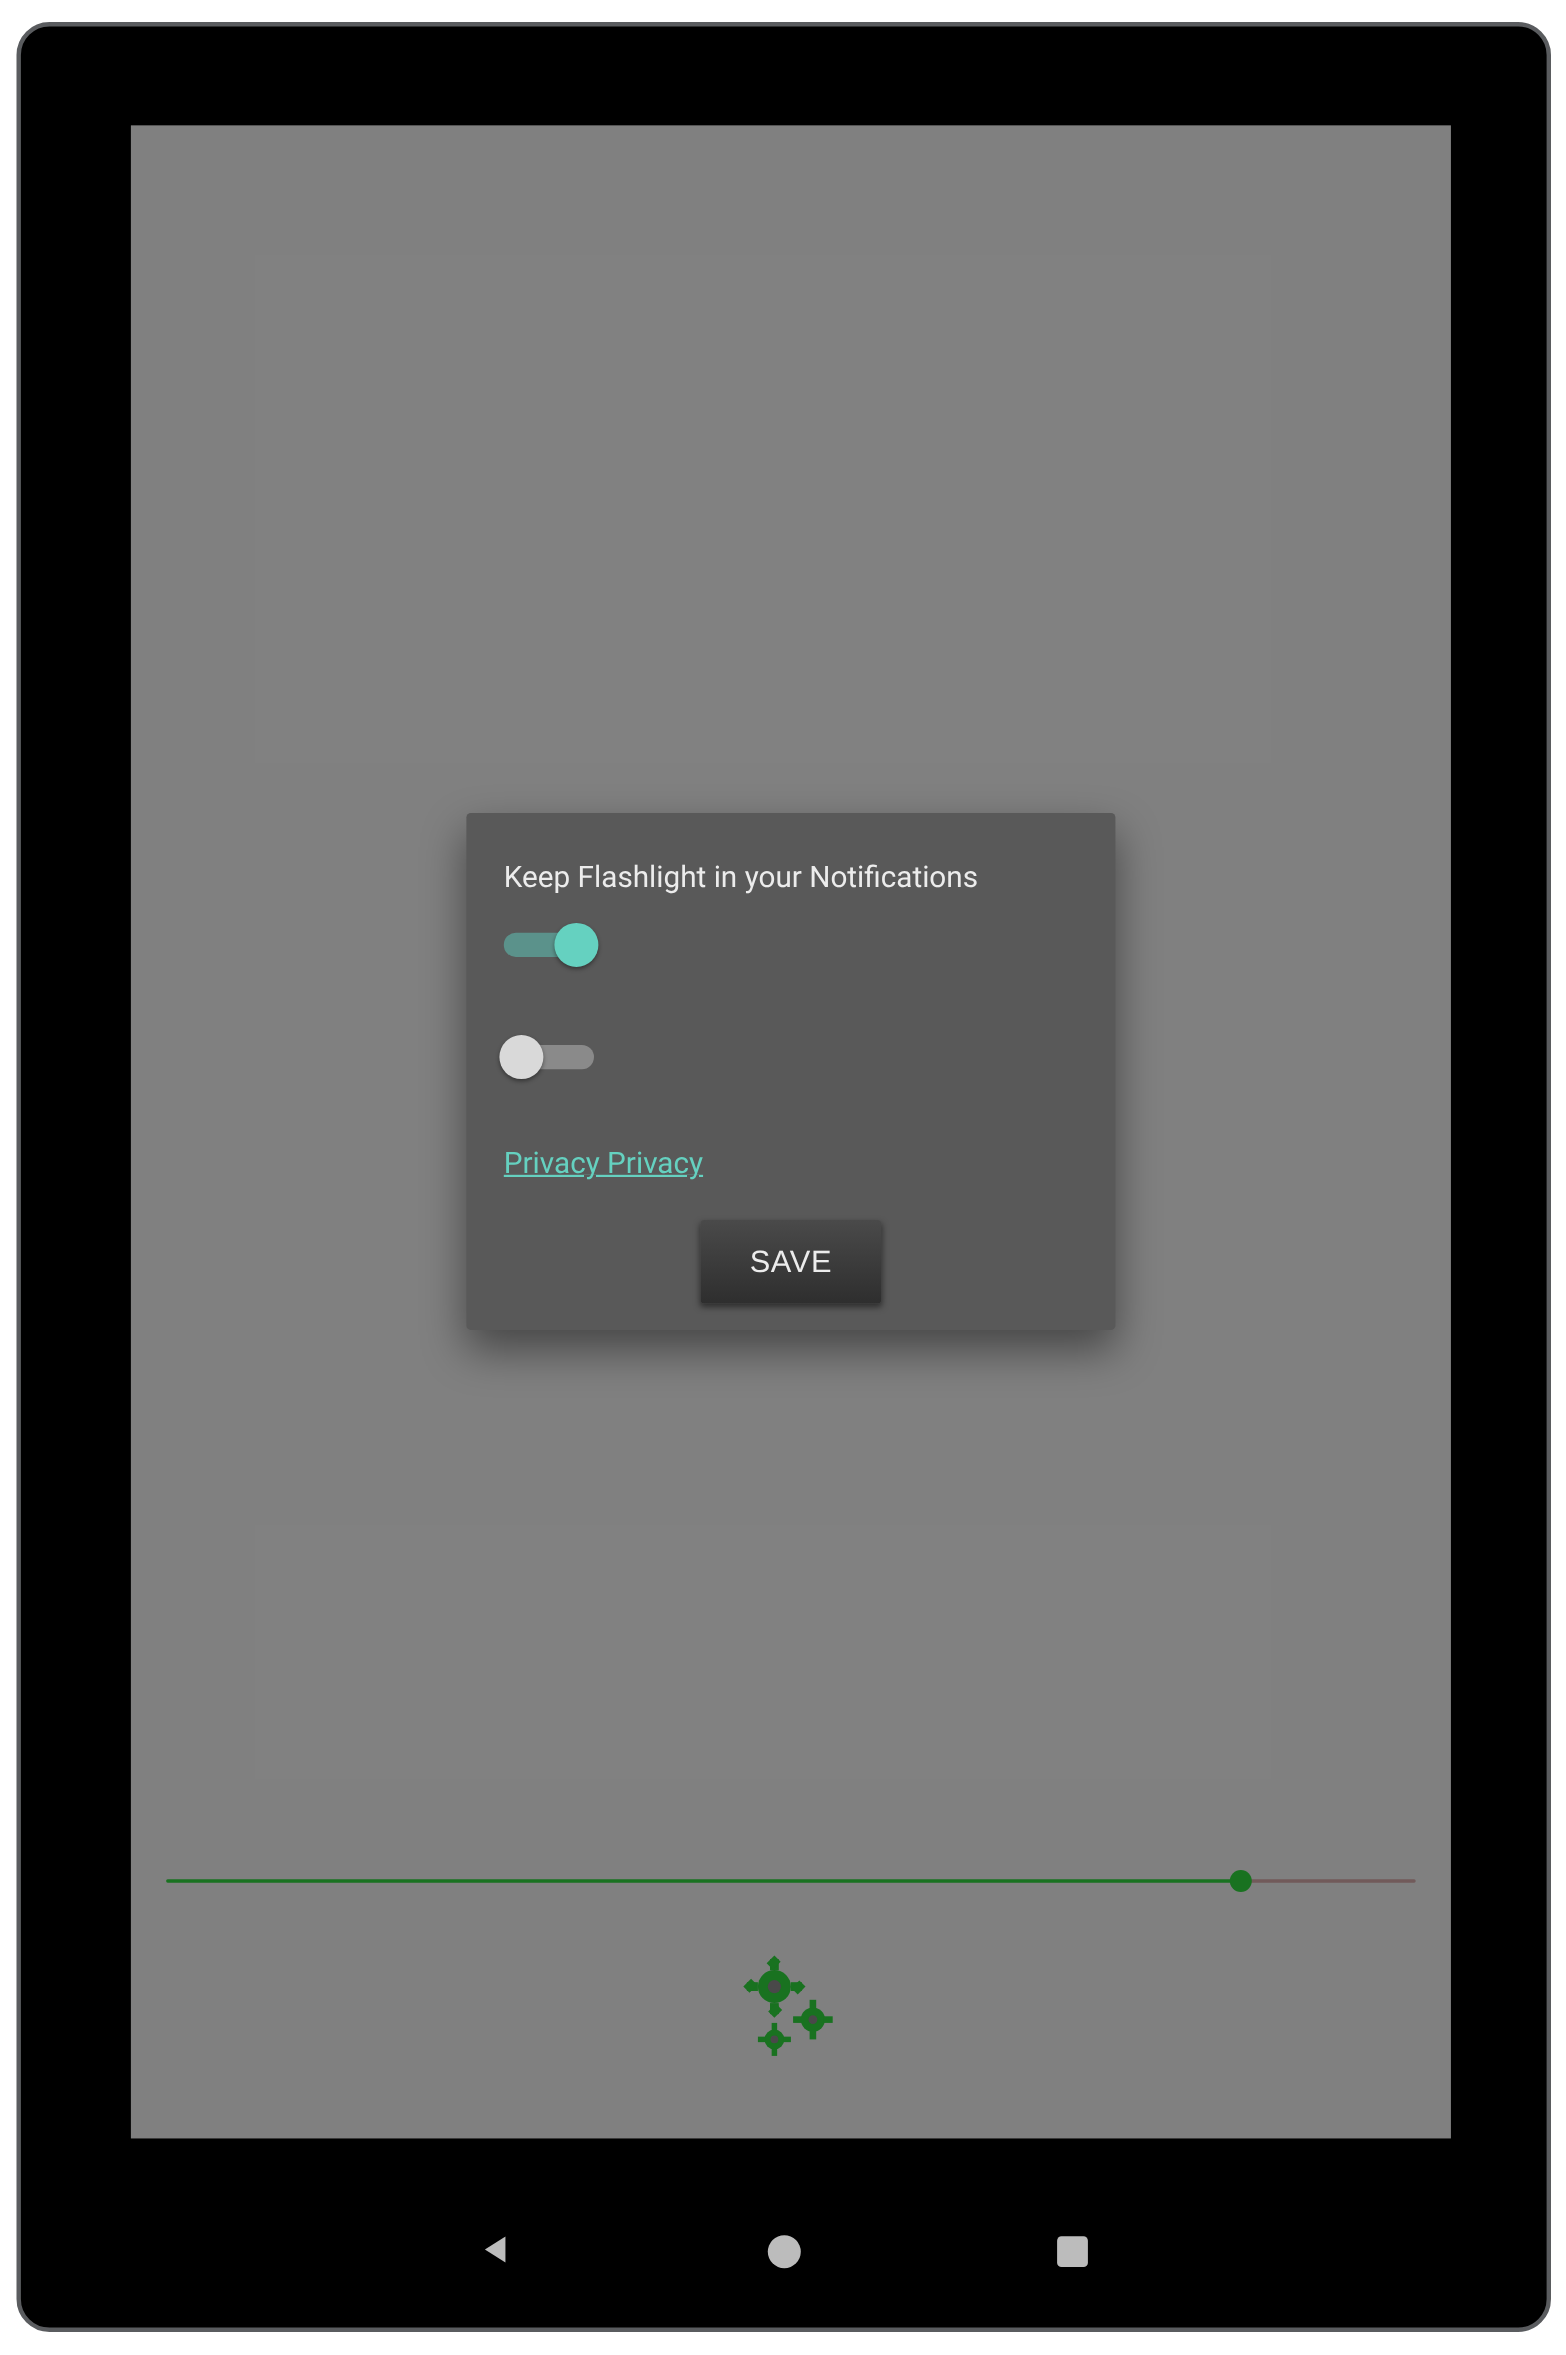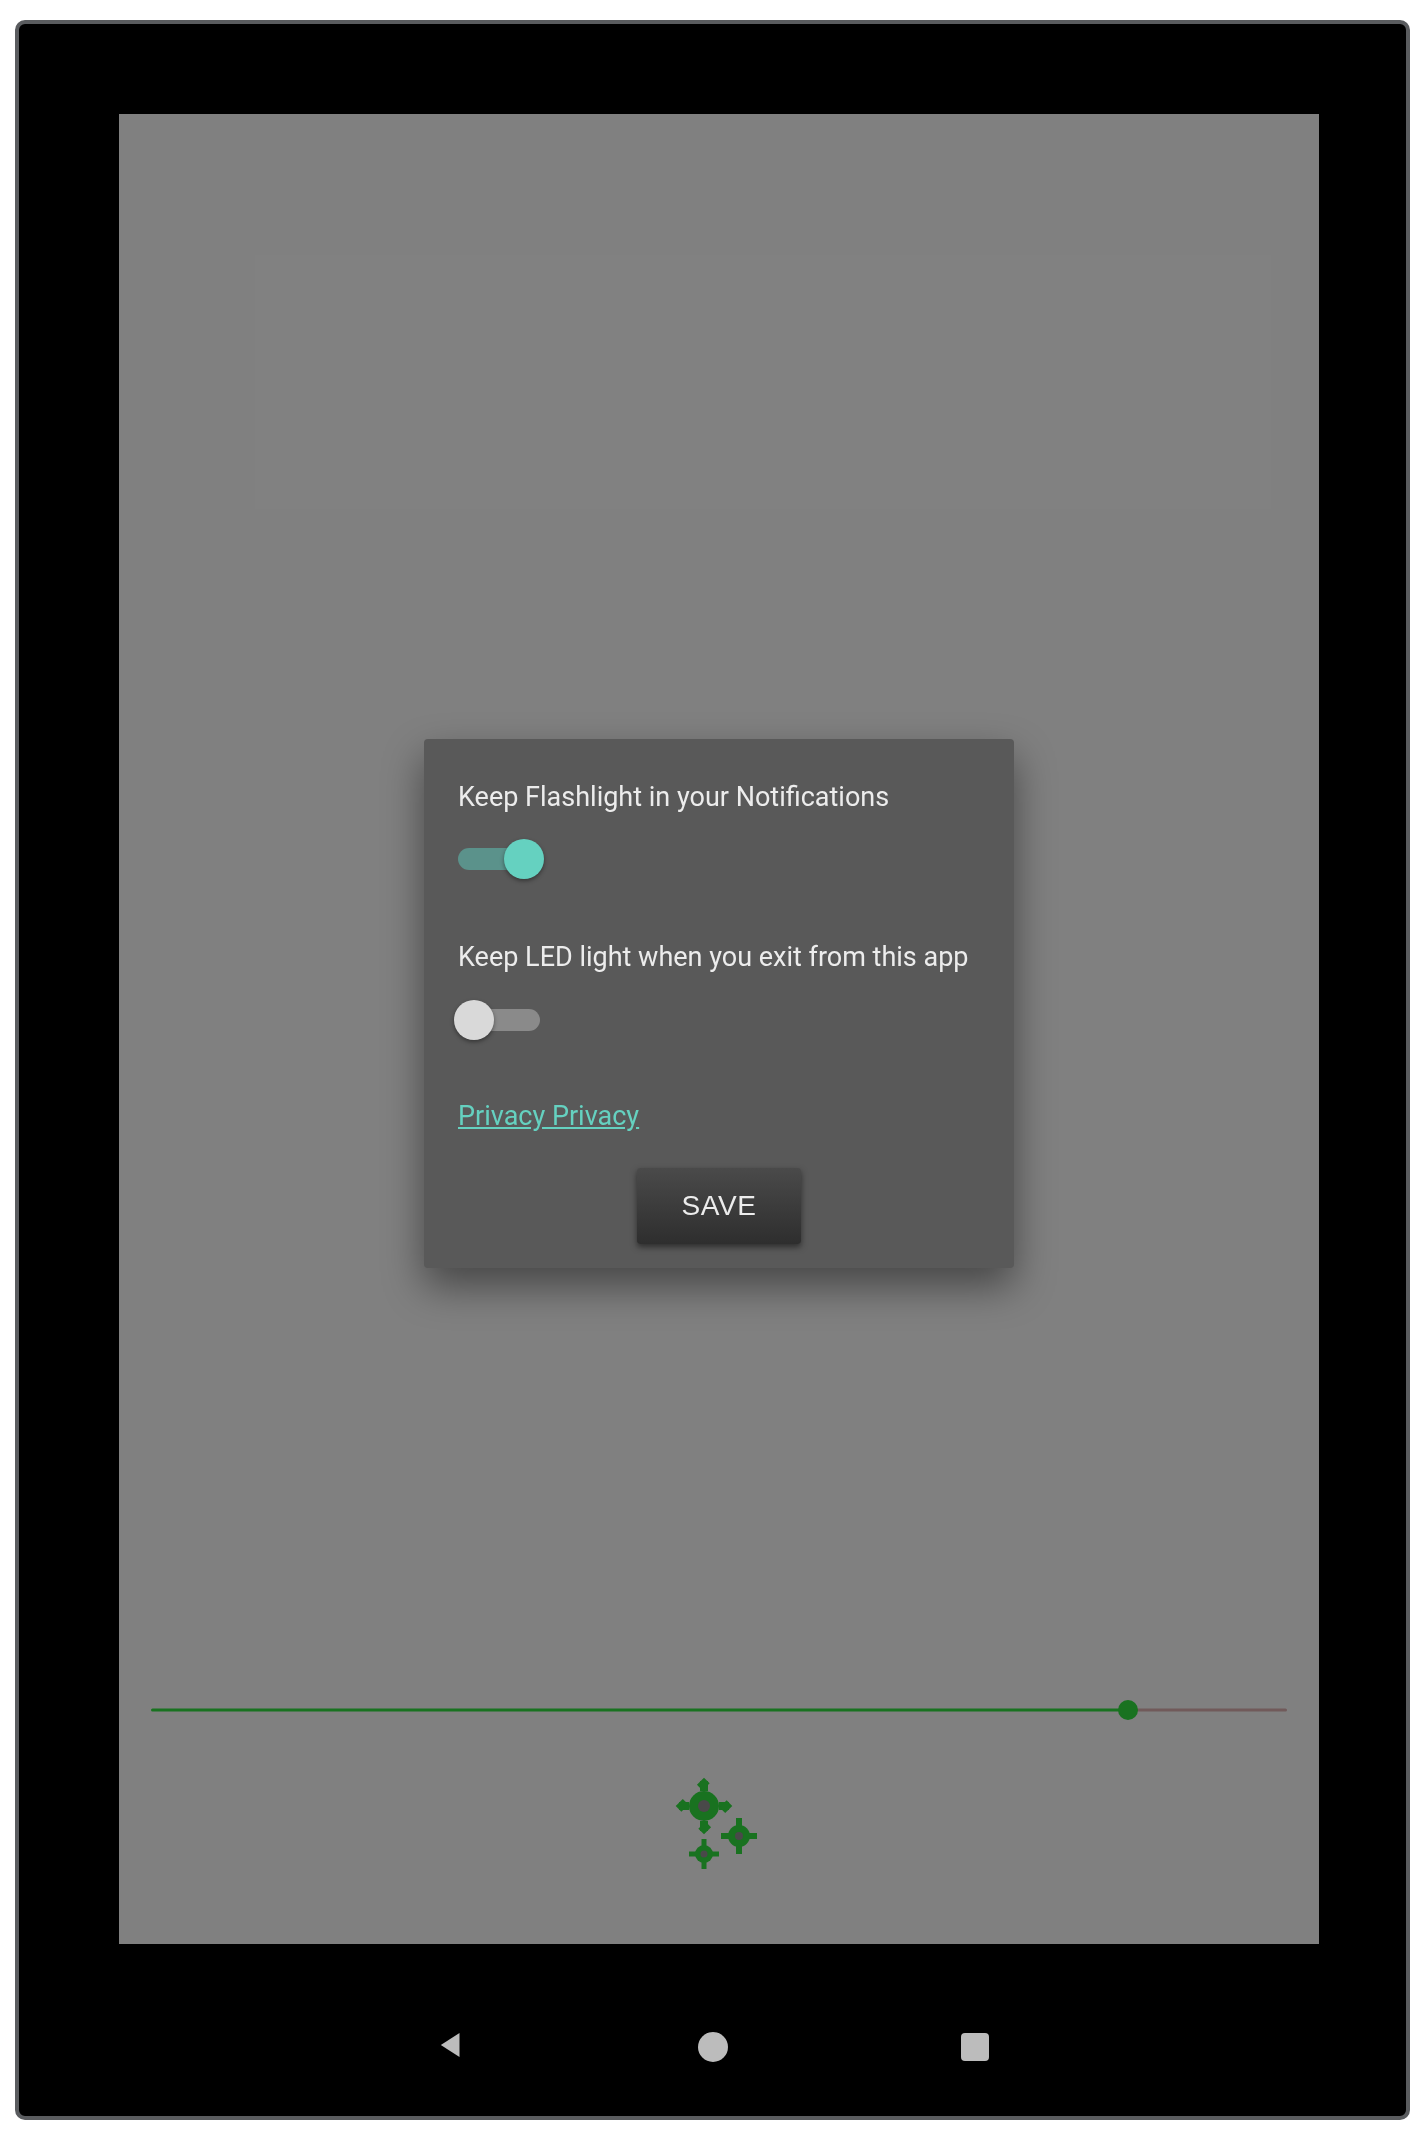--- a/index.html
+++ b/index.html
@@ -33,21 +33,21 @@
     overflow:hidden;
   }
 
   
   .device {
     position:absolute;
     left:15px; top:20px;
     width:1395px; height:2100px;
     background:var(--device-frame);
     border:4px solid var(--device-outer-ring);
-    border-radius:10px;
+    border-radius:30px;
     padding:0;
   }
   .screen {
     position:absolute;
     left:100px; top:90px;
     width:1200px; height:1830px;
     background:var(--screen-bg);
   }
 
   
@@ -239,21 +239,20 @@
 
       <div class="opt">
         <div class="opt-label">Keep Flashlight in your Notifications</div>
         <div class="toggle on">
           <div class="track"></div>
           <div class="thumb"></div>
         </div>
       </div>
 
       <div class="opt">
-        <div class="opt-label">Keep LED light when you exit from this app</div>
         <div class="toggle off">
           <div class="track"></div>
           <div class="thumb"></div>
         </div>
       </div>
 
       <a class="link">Privacy Privacy</a>
 
       <div class="save-row">
         <button class="save-btn">SAVE</button>

